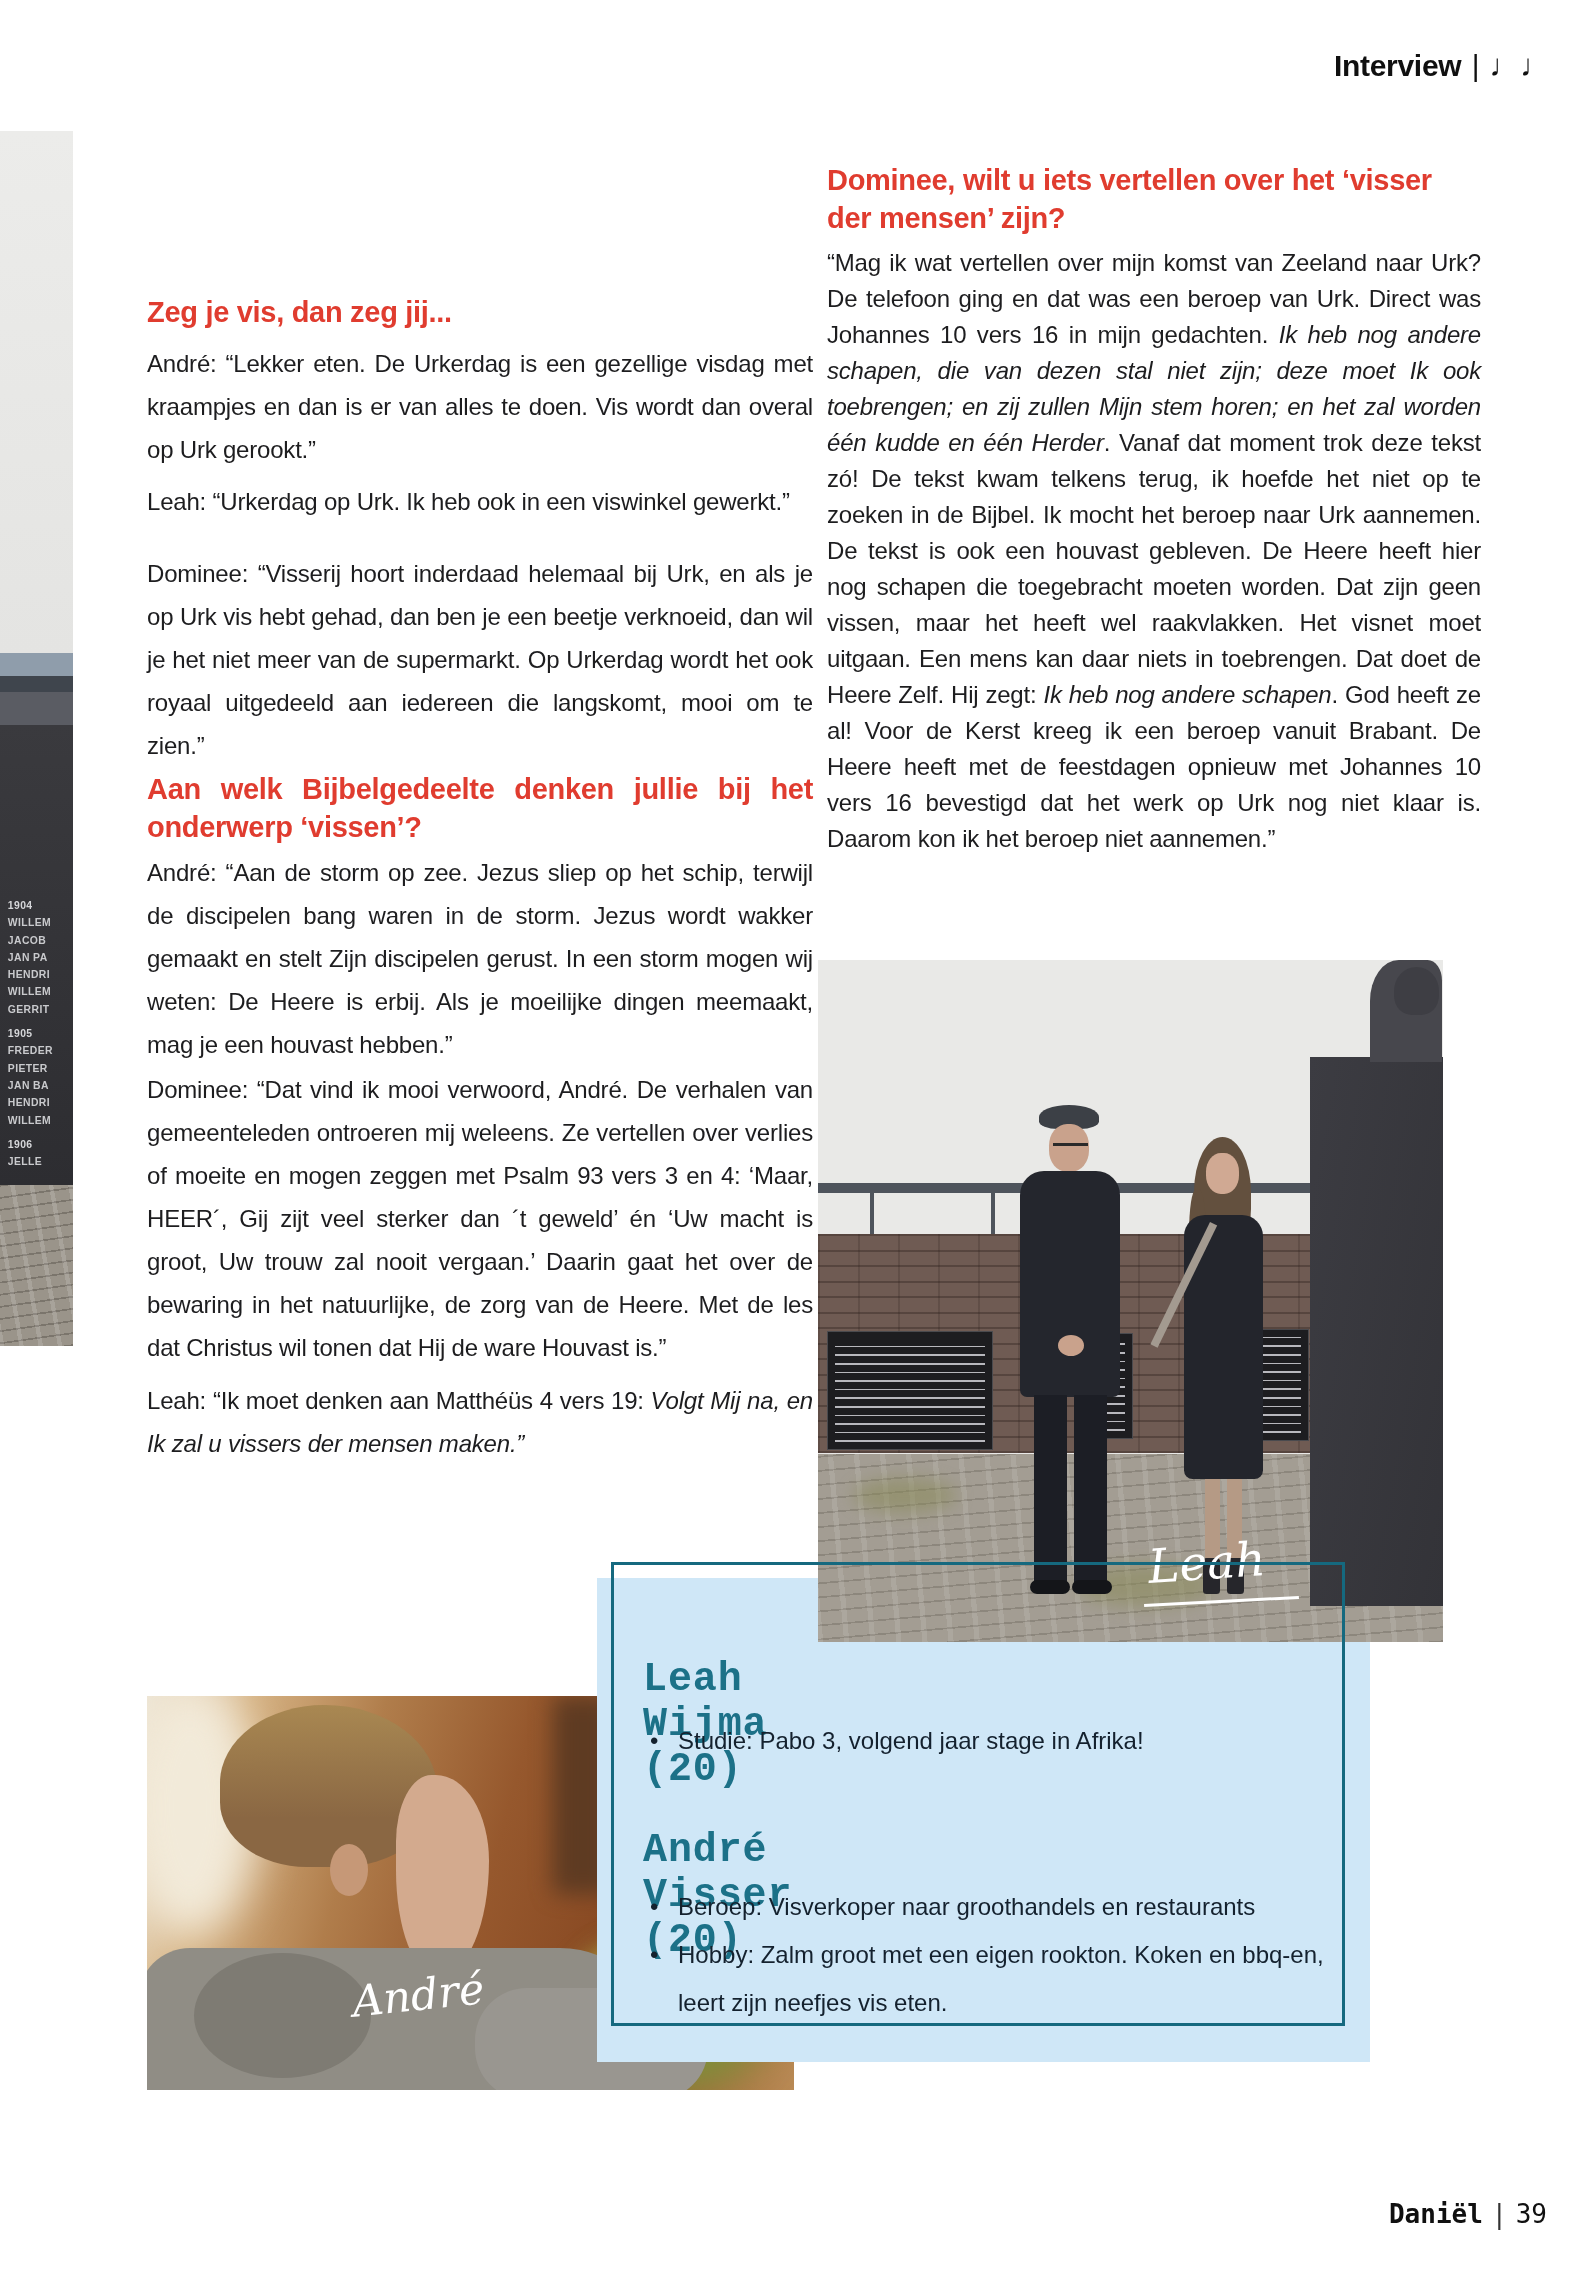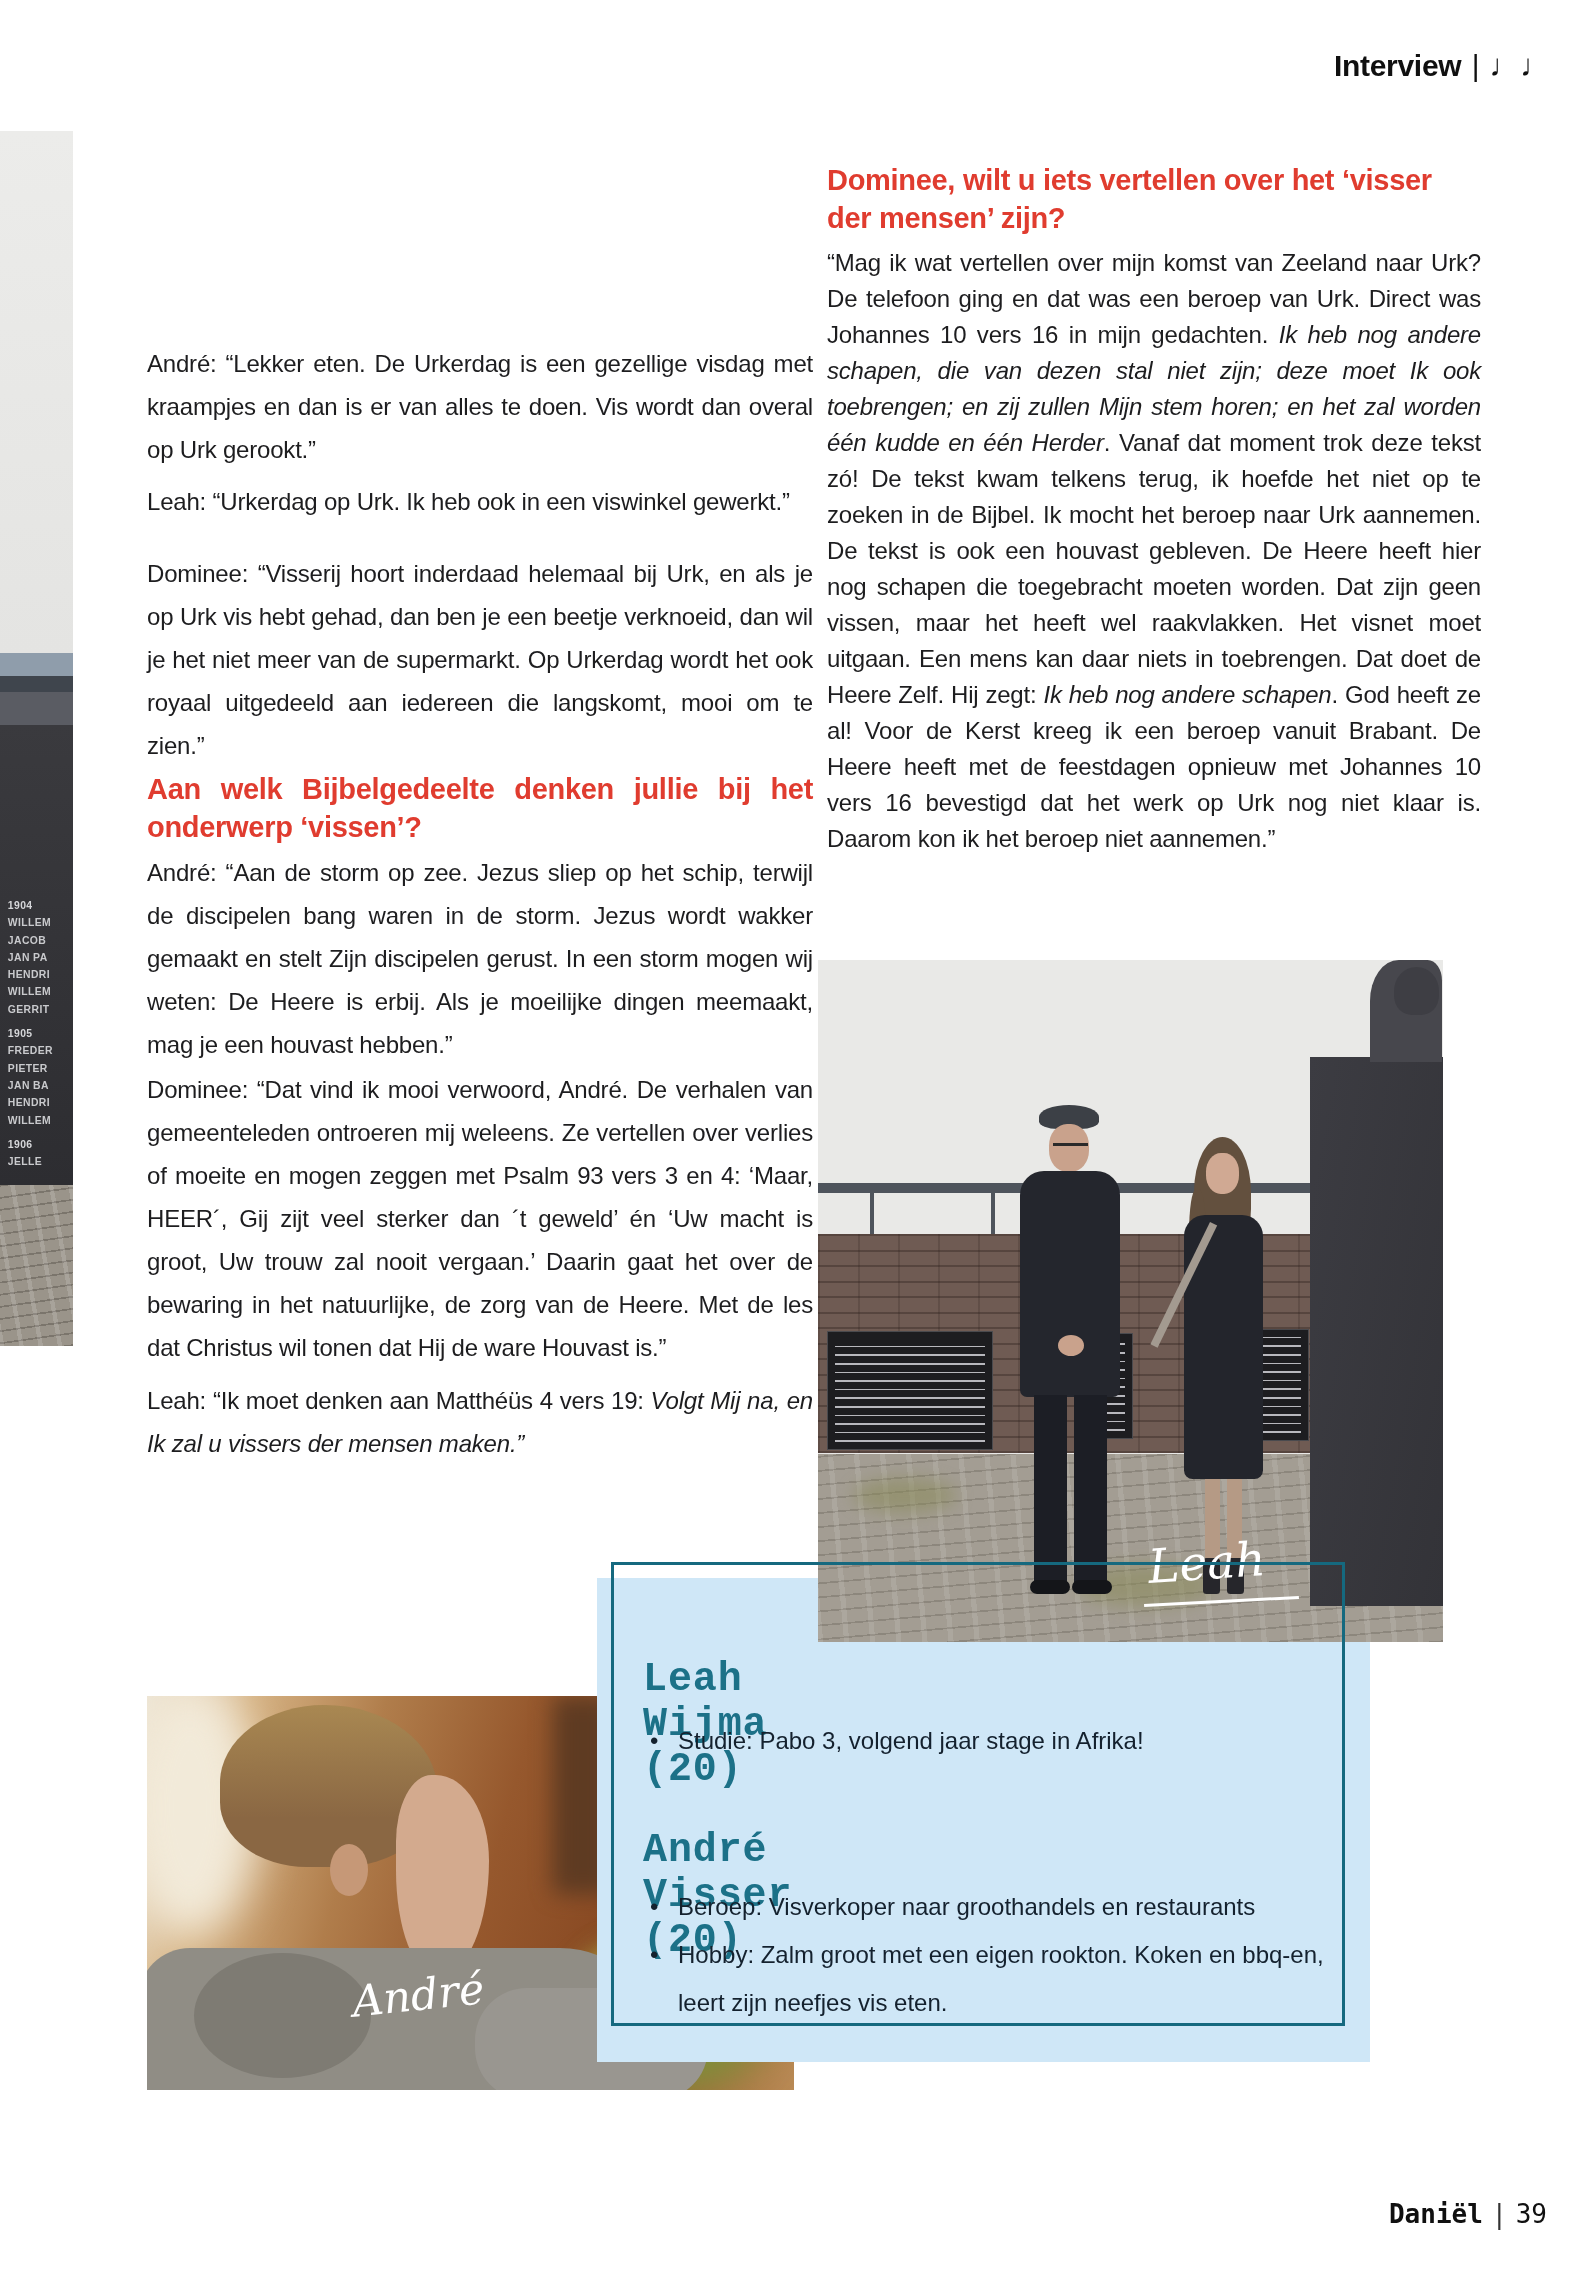--- a/index.html
+++ b/index.html
@@ -133,20 +133,21 @@
       <div>PIETER</div>
       <div>JAN BA</div>
       <div>HENDRI</div>
       <div>WILLEM</div>
       <div class="yr">1906</div>
       <div>JELLE</div>
     </div>
     <div class="cobb"></div>
   </div>
 
+  <h3 class="h-red" style="left:147px;top:293px;width:666px;">Zeg je vis, dan zeg jij...</h3>
   <p class="body-p" style="left:147px;top:342px;width:666px;">André: “Lekker eten. De Urkerdag is een gezellige visdag met kraampjes en dan is er van alles te doen. Vis wordt dan overal op Urk gerookt.”</p>
   <p class="body-p" style="left:147px;top:480px;width:666px;">Leah: “Urkerdag op Urk. Ik heb ook in een viswinkel gewerkt.”</p>
   <p class="body-p" style="left:147px;top:552px;width:666px;">Dominee: “Visserij hoort inderdaad helemaal bij Urk, en als je op Urk vis hebt gehad, dan ben je een beetje verknoeid, dan wil je het niet meer van de supermarkt. Op Urkerdag wordt het ook royaal uitgedeeld aan iedereen die langskomt, mooi om te zien.”</p>
   <h3 class="h-red just" style="left:147px;top:770px;width:666px;">Aan welk Bijbelgedeelte denken jullie bij het onderwerp ‘vissen’?</h3>
   <p class="body-p" style="left:147px;top:851px;width:666px;">André: “Aan de storm op zee. Jezus sliep op het schip, terwijl de discipelen bang waren in de storm. Jezus wordt wakker gemaakt en stelt Zijn discipelen gerust. In een storm mogen wij weten: De Heere is erbij. Als je moeilijke dingen meemaakt, mag je een houvast hebben.”</p>
   <p class="body-p" style="left:147px;top:1068px;width:666px;">Dominee: “Dat vind ik mooi verwoord, André. De verhalen van gemeenteleden ontroeren mij weleens. Ze vertellen over verlies of moeite en mogen zeggen met Psalm 93 vers 3 en 4: ‘Maar, HEER´, Gij zijt veel sterker dan ´t geweld’ én ‘Uw macht is groot, Uw trouw zal nooit vergaan.’ Daarin gaat het over de bewaring in het natuurlijke, de zorg van de Heere. Met de les dat Christus wil tonen dat Hij de ware Houvast is.”</p>
   <p class="body-p" style="left:147px;top:1379px;width:666px;"><span>Leah: “Ik moet denken aan Matthéüs 4 vers 19: </span><span class="it">Volgt Mij na, en Ik zal u vissers der mensen maken.”</span></p>
 
   <h3 class="h-red" style="left:827px;top:161px;width:656px;">Dominee, wilt u iets vertellen over het ‘visser der mensen’ zijn?</h3>
   <p class="body-p rt" style="left:827px;top:245px;width:654px;"><span>“Mag ik wat vertellen over mijn komst van Zeeland naar Urk? De telefoon ging en dat was een beroep van Urk. Direct was Johannes 10 vers 16 in mijn gedachten. </span><span class="it">Ik heb nog andere schapen, die van dezen stal niet zijn; deze moet Ik ook toebrengen; en zij zullen Mijn stem horen; en het zal worden één kudde en één Herder</span><span>. Vanaf dat moment trok deze tekst zó! De tekst kwam telkens terug, ik hoefde het niet op te zoeken in de Bijbel. Ik mocht het beroep naar Urk aannemen. De tekst is ook een houvast gebleven. De Heere heeft hier nog schapen die toegebracht moeten worden. Dat zijn geen vissen, maar het heeft wel raakvlakken. Het visnet moet uitgaan. Een mens kan daar niets in toebrengen. Dat doet de Heere Zelf. Hij zegt: </span><span class="it">Ik heb nog andere schapen</span><span>. God heeft ze al! Voor de Kerst kreeg ik een beroep vanuit Brabant. De Heere heeft met de feestdagen opnieuw met Johannes 10 vers 16 bevestigd dat het werk op Urk nog niet klaar is. Daarom kon ik het beroep niet aannemen.”</span></p>

